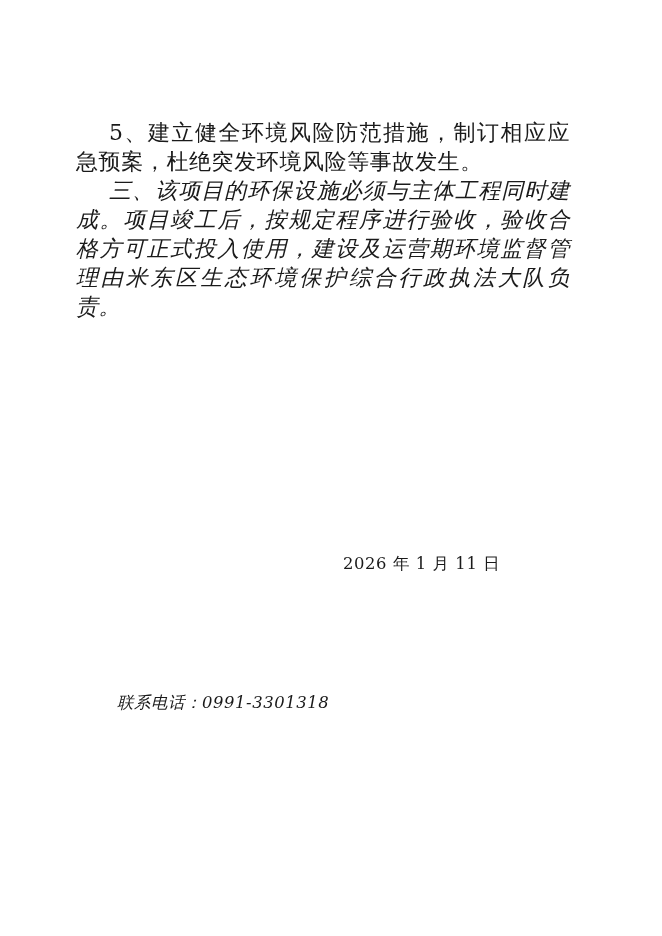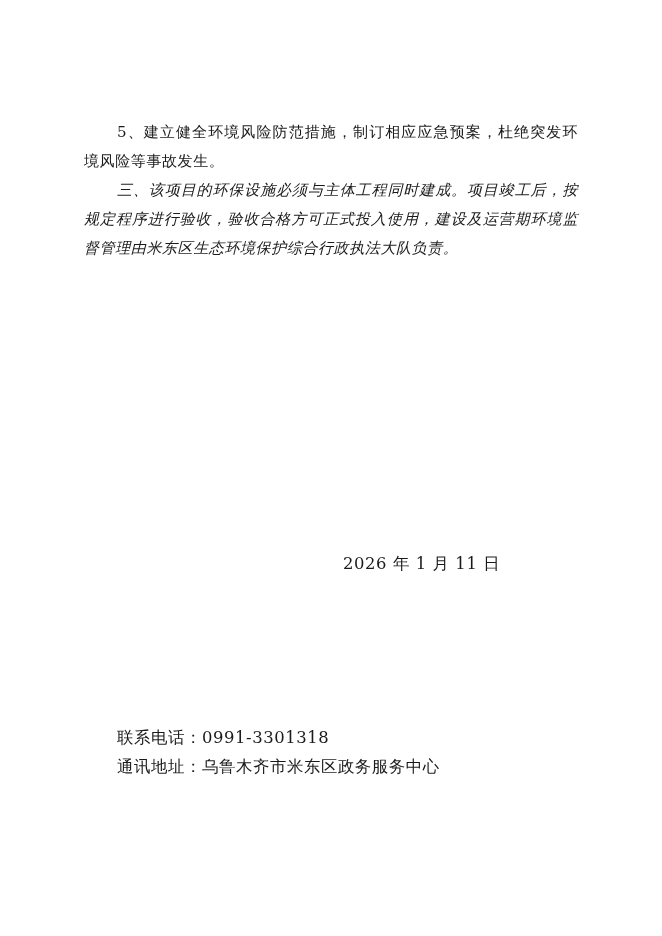--- a/index.html
+++ b/index.html
@@ -1,25 +1,24 @@
 <!DOCTYPE html>
 <html><head>
 <meta charset="utf-8">
 <style>
   html, body { margin:0; padding:0; background:#ffffff; }
   body { width:662px; height:936px; position:relative; overflow:hidden;
          font-family:"DejaVu Serif","Liberation Serif",serif; color:#1a1a1a; }
   .page { position:absolute; left:0; top:0; width:662px; height:936px; background:#fff; }
-  .para { position:absolute; left:84px; width:494px; font-size:15px; line-height:29px;
+  .para { position:absolute; left:76px; width:494px; font-size:22px; line-height:29px;
           letter-spacing:0.6px; text-align:justify; text-indent:33px; margin:0; }
   .date { position:absolute; left:343px; top:549px; font-size:16.4px; line-height:29px; letter-spacing:0.6px; }
   .line { position:absolute; left:117px; font-size:16.4px; line-height:29px; letter-spacing:0.6px; }
 </style>
 </head>
 <body>
 
 <div class="page">
   <p class="para" style="top:118px;">5、建立健全环境风险防范措施，制订相应应急预案，杜绝突发环境风险等事故发生。</p>
   <p class="para" style="top:176px;font-style:italic;">三、该项目的环保设施必须与主体工程同时建成。项目竣工后，按规定程序进行验收，验收合格方可正式投入使用，建设及运营期环境监督管理由米东区生态环境保护综合行政执法大队负责。</p>
   <div class="date">2026 年 1 月 11 日</div>
-  <div class="line" style="top:723px;">联系电话：0991-3301318</div>
-  <div class="line" style="top:752px;">通讯地址：乌鲁木齐市米东区政务服务中心</div>
+  <div class="line" style="top:688px;font-style:italic;">联系电话：0991-3301318</div>
 </div>
 
 </body></html>

